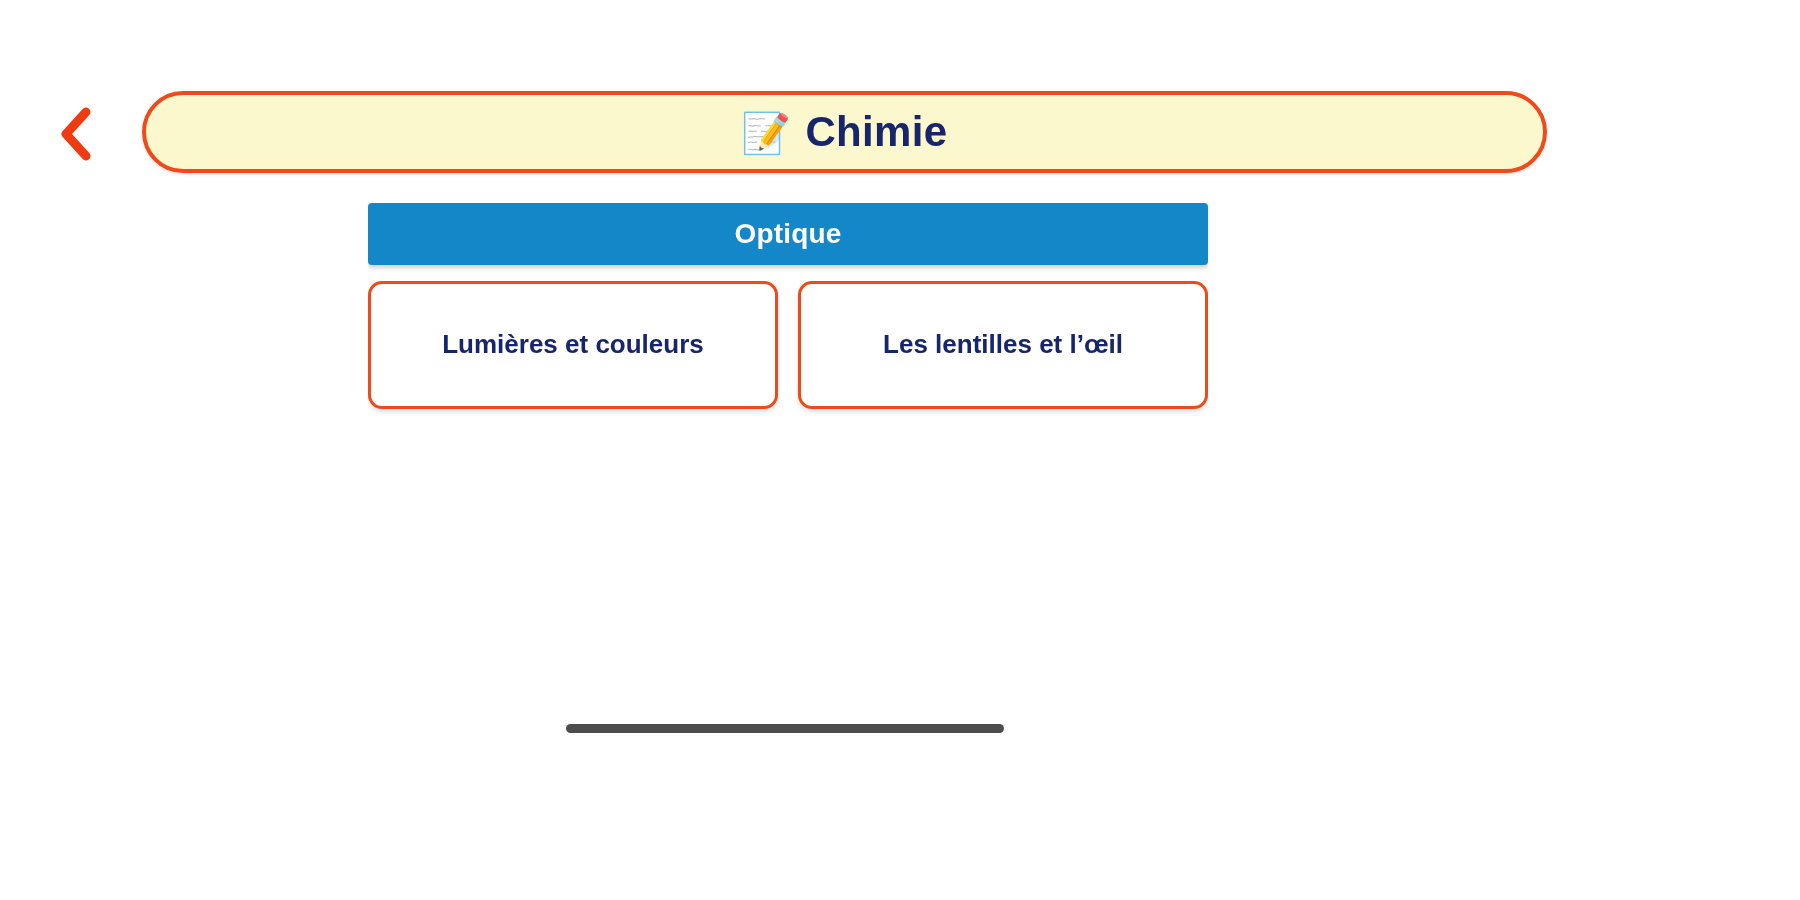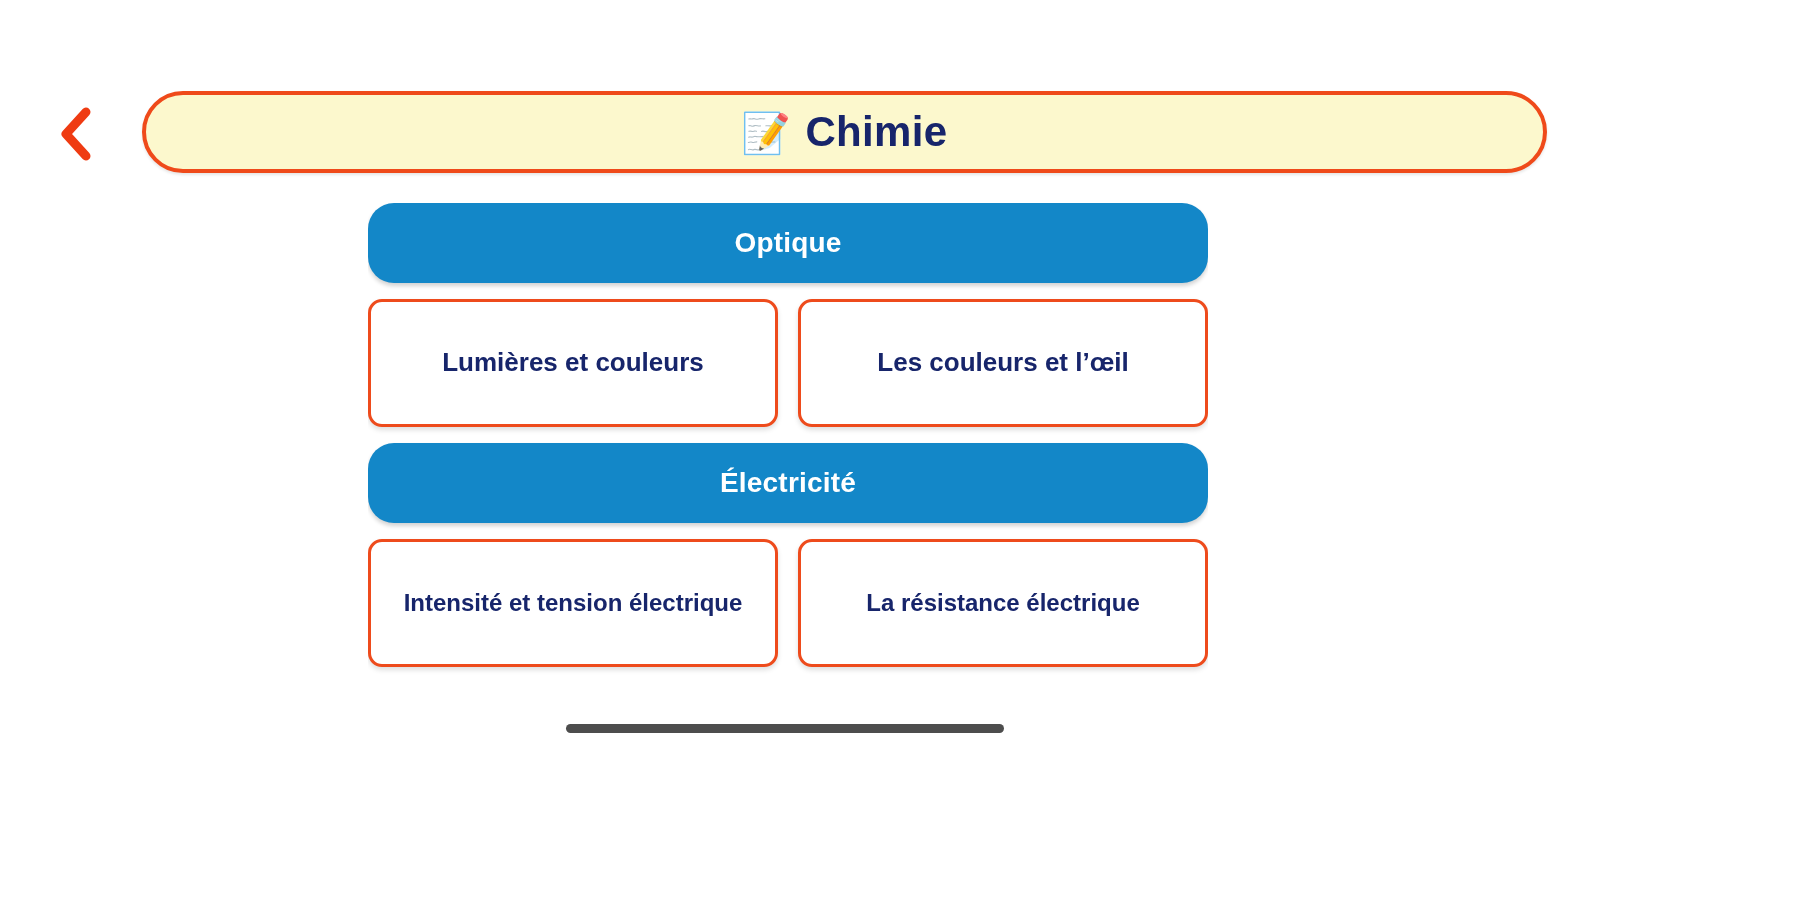--- a/index.html
+++ b/index.html
@@ -68,23 +68,23 @@
     position: absolute;
     left: 368px;
     top: 203px;
     width: 840px;
     height: 497px;
     overflow: hidden;
   }
 
   .section-header {
     width: 840px;
-    height: 80px;
+    height: 62px;
     background: #1387c8;
-    border-radius: 26px;
+    border-radius: 4px;
     box-shadow: 0 3px 4px rgba(0,0,0,0.18);
     display: flex;
     align-items: center;
     justify-content: center;
     margin-bottom: 16px;
     cursor: pointer;
   }
   .section-header-label {
     color: #ffffff;
     font-size: 28px;
@@ -154,34 +154,23 @@
   <div class="content">
 
     <div class="section-header">
       <span class="section-header-label">Optique</span>
     </div>
     <div class="card-row">
       <div class="lesson-card">
         <span class="lesson-card-label">Lumières et couleurs</span>
       </div>
       <div class="lesson-card">
-        <span class="lesson-card-label">Les couleurs et l’œil</span>
+        <span class="lesson-card-label">Les lentilles et l’œil</span>
       </div>
     </div>
 
-    <div class="section-header">
-      <span class="section-header-label">Électricité</span>
-    </div>
-    <div class="card-row">
-      <div class="lesson-card narrow">
-        <span class="lesson-card-label">Intensité et tension électrique</span>
-      </div>
-      <div class="lesson-card narrow">
-        <span class="lesson-card-label">La résistance électrique</span>
-      </div>
-    </div>
 
 
   </div>
 
   <div class="home-indicator"></div>
 
 </div>
 
 </body></html>

